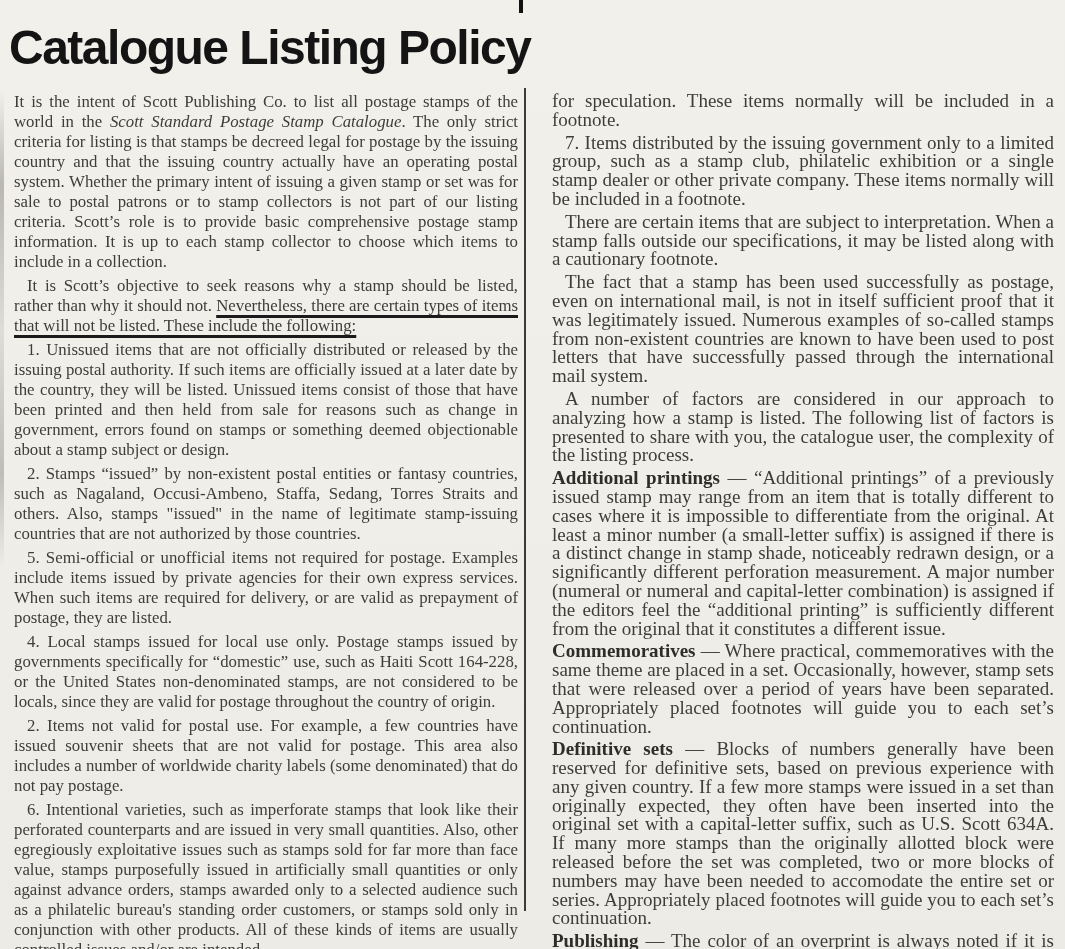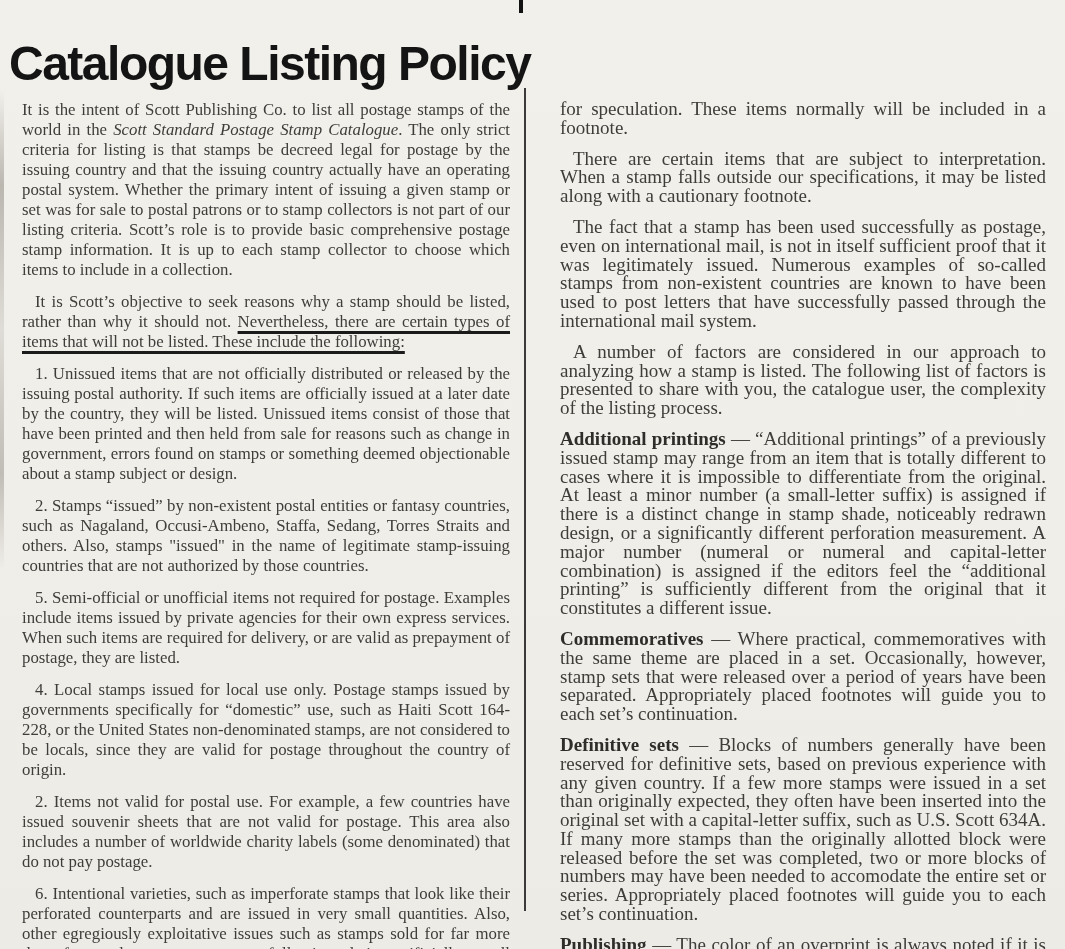--- a/index.html
+++ b/index.html
@@ -18,37 +18,37 @@
   .scan-edge {
     position: absolute; left: 0; top: 90px; width: 4px; height: 480px;
     background: linear-gradient(180deg, rgba(120,115,105,0) 0%, rgba(120,115,105,.45) 20%,
                 rgba(120,115,105,.15) 50%, rgba(120,115,105,.4) 80%, rgba(120,115,105,0) 100%);
   }
   .top-mark {
     position: absolute; left: 519px; top: 0; width: 4px; height: 13px;
     background: #121212;
   }
   h1.title {
-    margin: 0; position: absolute; left: 9px; top: 40px;
+    margin: 0; position: absolute; left: 9px; top: 24px;
     font-family: "Liberation Sans", sans-serif;
     font-weight: 700; font-size: 48px; line-height: 1;
     letter-spacing: -1.5px; color: #141414;
   }
   .divider {
     position: absolute; left: 524px; top: 88px; width: 2px; height: 823px;
     background: #3b3b3b;
   }
   .columns {
     position: absolute; left: 10px; top: 88px; right: 7px; bottom: 0;
     display: flex; gap: 15px;
   }
   .col { text-align: justify; color: #3e3d3a; }
   .col.left  { width: 512px; flex: 0 0 512px; font-size: 16.8px; line-height: 20px; }
   .col.right { flex: 1; font-size: 19px; line-height: 18.8px; padding-left: 11px; }
-  .col p { margin: 12px; }
+  .col p { margin: 4px; }
   .col p.indent { text-indent: 13px; }
   .underlined {
     text-decoration: underline;
     text-decoration-thickness: 2.5px;
     text-decoration-color: #1b1b1b;
     text-underline-offset: 4px;
   }
   .term { font-weight: 700; color: #2e2d2a; }
   i { font-style: italic; }
 </style>
@@ -73,20 +73,21 @@
       <p class="indent">1. Unissued items that are not officially distributed or released by the issuing postal authority. If such items are officially issued at a later date by the country, they will be listed. Unissued items consist of those that have been printed and then held from sale for reasons such as change in government, errors found on stamps or something deemed objectionable about a stamp subject or design.</p>
       <p class="indent">2. Stamps “issued” by non-existent postal entities or fantasy countries, such as Nagaland, Occusi-Ambeno, Staffa, Sedang, Torres Straits and others. Also, stamps "issued" in the name of legitimate stamp-issuing countries that are not authorized by those countries.</p>
       <p class="indent">5. Semi-official or unofficial items not required for postage. Examples include items issued by private agencies for their own express services. When such items are required for delivery, or are valid as prepayment of postage, they are listed.</p>
       <p class="indent">4. Local stamps issued for local use only. Postage stamps issued by governments specifically for “domestic” use, such as Haiti Scott 164-228, or the United States non-denominated stamps, are not considered to be locals, since they are valid for postage throughout the country of origin.</p>
       <p class="indent">2. Items not valid for postal use. For example, a few countries have issued souvenir sheets that are not valid for postage. This area also includes a number of worldwide charity labels (some denominated) that do not pay postage.</p>
       <p class="indent">6. Intentional varieties, such as imperforate stamps that look like their perforated counterparts and are issued in very small quantities. Also, other egregiously exploitative issues such as stamps sold for far more than face value, stamps purposefully issued in artificially small quantities or only against advance orders, stamps awarded only to a selected audience such as a philatelic bureau's standing order customers, or stamps sold only in conjunction with other products. All of these kinds of items are usually controlled issues and/or are intended</p>
     </div>
 
     <div class="col right">
       <p>for speculation. These items normally will be included in a footnote.</p>
+      <p class="indent">7. Items distributed by the issuing government only to a limited group, such as a stamp club, philatelic exhibition or a single stamp dealer or other private company. These items normally will be included in a footnote.</p>
       <p class="indent">There are certain items that are subject to interpretation. When a stamp falls outside our specifications, it may be listed along with a cautionary footnote.</p>
       <p class="indent">The fact that a stamp has been used successfully as postage, even on international mail, is not in itself sufficient proof that it was legitimately issued. Numerous examples of so-called stamps from non-existent countries are known to have been used to post letters that have successfully passed through the international mail system.</p>
       <p class="indent">A number of factors are considered in our approach to analyzing how a stamp is listed. The following list of factors is presented to share with you, the catalogue user, the complexity of the listing process.</p>
 
       <p><span class="term">Additional printings</span> <span>— “Additional printings” of a previously issued stamp may range from an item that is totally different to cases where it is impossible to differentiate from the original. At least a minor number (a small-letter suffix) is assigned if there is a distinct change in stamp shade, noticeably redrawn design, or a significantly different perforation measurement. A major number (numeral or numeral and capital-letter combination) is assigned if the editors feel the “additional printing” is sufficiently different from the original that it constitutes a different issue.</span></p>
 
       <p><span class="term">Commemoratives</span> <span>— Where practical, commemoratives with the same theme are placed in a set. Occasionally, however, stamp sets that were released over a period of years have been separated. Appropriately placed footnotes will guide you to each set’s continuation.</span></p>
 
       <p><span class="term">Definitive sets</span> <span>— Blocks of numbers generally have been reserved for definitive sets, based on previous experience with any given country. If a few more stamps were issued in a set than originally expected, they often have been inserted into the original set with a capital-letter suffix, such as U.S. Scott 634A. If many more stamps than the originally allotted block were released before the set was completed, two or more blocks of numbers may have been needed to accomodate the entire set or series. Appropriately placed footnotes will guide you to each set’s continuation.</span></p>
 

